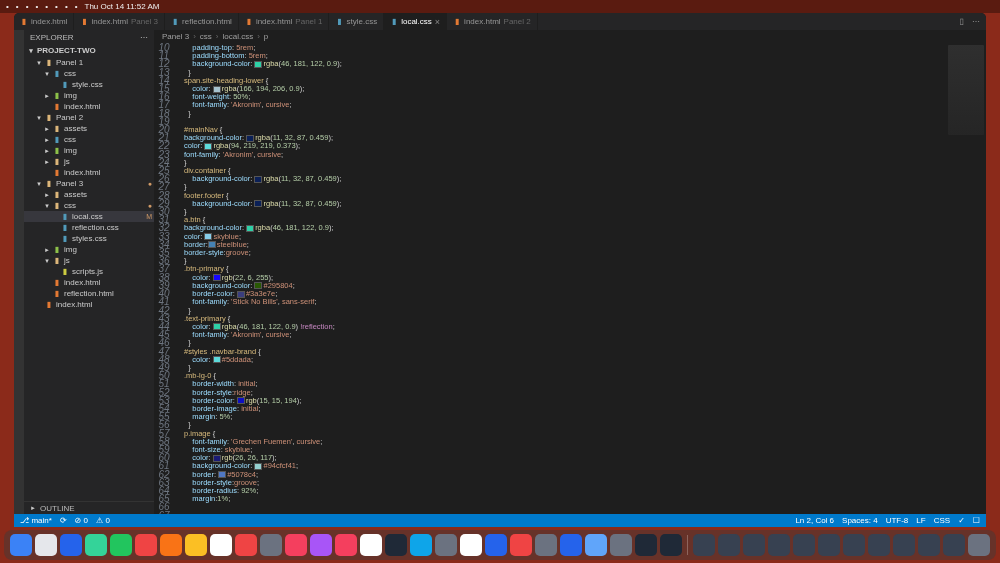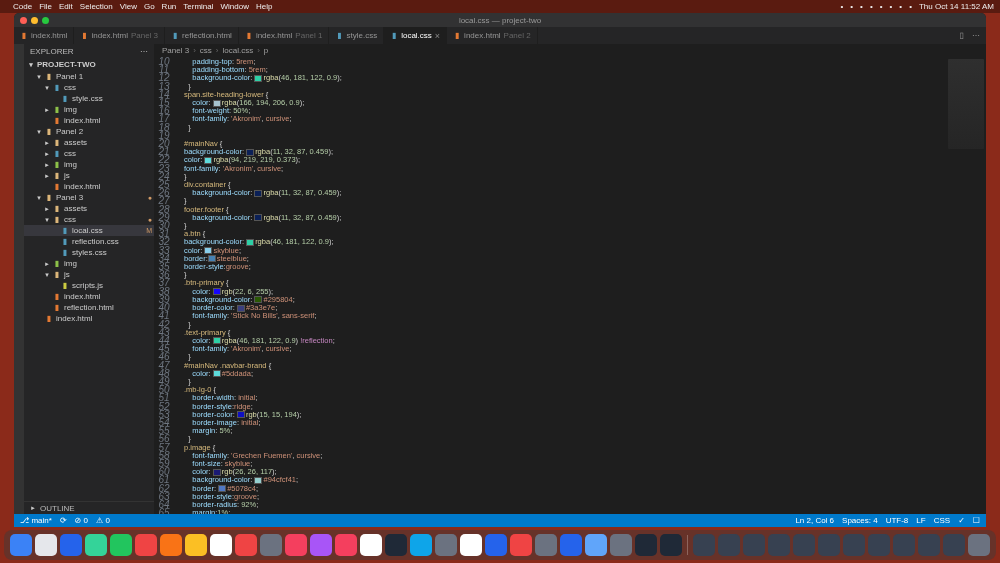--- a/index.html
+++ b/index.html
@@ -62,55 +62,34 @@
 
 
 .dock { position:absolute; bottom:3px; left:50%; transform:translateX(-50%); height:30px; background:rgba(60,60,60,.45); border-radius:8px; padding:3px 6px; display:flex; gap:3px; align-items:center; }
 .dock .app { width:22px; height:22px; border-radius:5px; }
 .dock .sep { width:1px; height:20px; background:rgba(255,255,255,.25); margin:0 2px; }
 </style>
 </head>
 <body>
 
 <div class="menubar">
-  <div class="left">
-    <span class="apple"></span>
-    <span>Code</span>
-      <span>File</span>
-      <span>Edit</span>
-      <span>Selection</span>
-      <span>View</span>
-      <span>Go</span>
-      <span>Run</span>
-      <span>Terminal</span>
-      <span>Window</span>
-      <span>Help</span>
-  </div>
   <div class="right">
     <span>•</span>
       <span>•</span>
       <span>•</span>
       <span>•</span>
       <span>•</span>
       <span>•</span>
       <span>•</span>
       <span>•</span>
     <span>Thu Oct 14  11:52 AM</span>
   </div>
 </div>
 
 <div class="vscode">
-  <div class="titlebar">
-    <div class="tl">
-        <span class="r"></span>
-        <span class="y"></span>
-        <span class="g"></span>
-      </div>
-    <span>local.css — project-two</span>
-  </div>
 
   <div class="tabs" id="tabs">
       <div class="tab">
         <span class="ic f-html"></span>
         <span>index.html</span>
       </div>
       <div class="tab">
         <span class="ic f-html"></span>
         <span>index.html</span>
         <span style="color:#666">Panel 3</span>
@@ -383,21 +362,21 @@
 <span class="sel-t">.btn-primary</span><span class="punc"> {</span>
 <span class="prop">    color</span><span class="punc">: </span><span class="sw" style="background:#1606ff"></span><span class="fn">rgb</span><span class="punc">(</span><span class="num">22, 6, 255</span><span class="punc">);</span>
 <span class="prop">    background-color</span><span class="punc">: </span><span class="sw" style="background:#295804"></span><span class="val">#295804</span><span class="punc">;</span>
 <span class="prop">    border-color</span><span class="punc">: </span><span class="sw" style="background:#3a3e7e"></span><span class="val">#3a3e7e</span><span class="punc">;</span>
 <span class="prop">    font-family</span><span class="punc">: </span><span class="val">'Stick No Bills'</span><span class="punc">, </span><span class="val">sans-serif</span><span class="punc">;</span>
 <span class="punc">  }</span>
 <span class="sel-t">.text-primary</span><span class="punc"> {</span>
 <span class="prop">    color</span><span class="punc">: </span><span class="sw" style="background:#2ed0a6"></span><span class="fn">rgba</span><span class="punc">(</span><span class="num">46, 181, 122, 0.9</span><span class="punc">) </span><span class="kw">!reflection</span><span class="punc">;</span>
 <span class="prop">    font-family</span><span class="punc">: </span><span class="val">'Akronim'</span><span class="punc">, </span><span class="val">cursive</span><span class="punc">;</span>
 <span class="punc">  }</span>
-<span class="sel-t">#mainNav .navbar-brand</span><span class="punc"> {</span>
+<span class="sel-t">#styles .navbar-brand</span><span class="punc"> {</span>
 <span class="prop">    color</span><span class="punc">: </span><span class="sw" style="background:#5ddada"></span><span class="val">#5ddada</span><span class="punc">;</span>
 <span class="punc">  }</span>
 <span class="sel-t">.mb-lg-0</span><span class="punc"> {</span>
 <span class="prop">    border-width</span><span class="punc">: </span><span class="val">initial</span><span class="punc">;</span>
 <span class="prop">    border-style</span><span class="punc">:</span><span class="val">ridge</span><span class="punc">;</span>
 <span class="prop">    border-color</span><span class="punc">: </span><span class="sw" style="background:#0f0fc2"></span><span class="fn">rgb</span><span class="punc">(</span><span class="num">15, 15, 194</span><span class="punc">);</span>
 <span class="prop">    border-image</span><span class="punc">: </span><span class="val">initial</span><span class="punc">;</span>
 <span class="prop">    margin</span><span class="punc">: </span><span class="num">5%</span><span class="punc">;</span>
 <span class="punc">  }</span>
 <span class="sel-t">p.image</span><span class="punc"> {</span>

